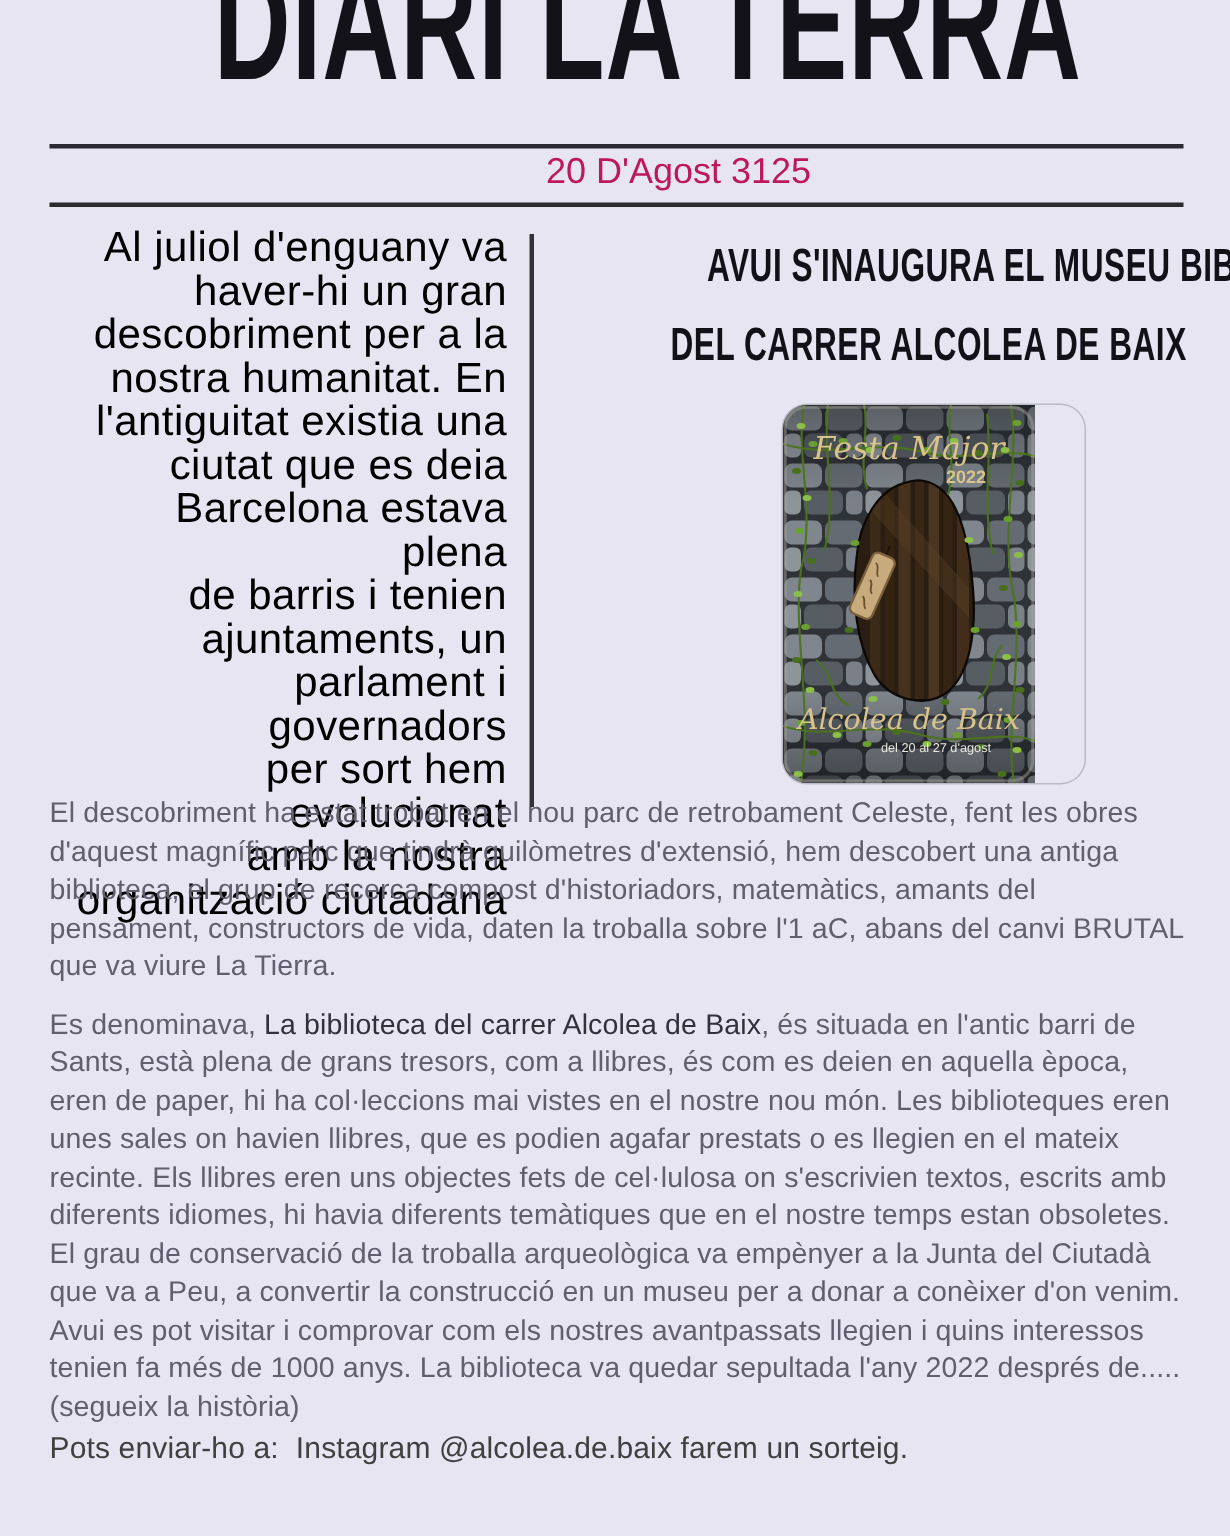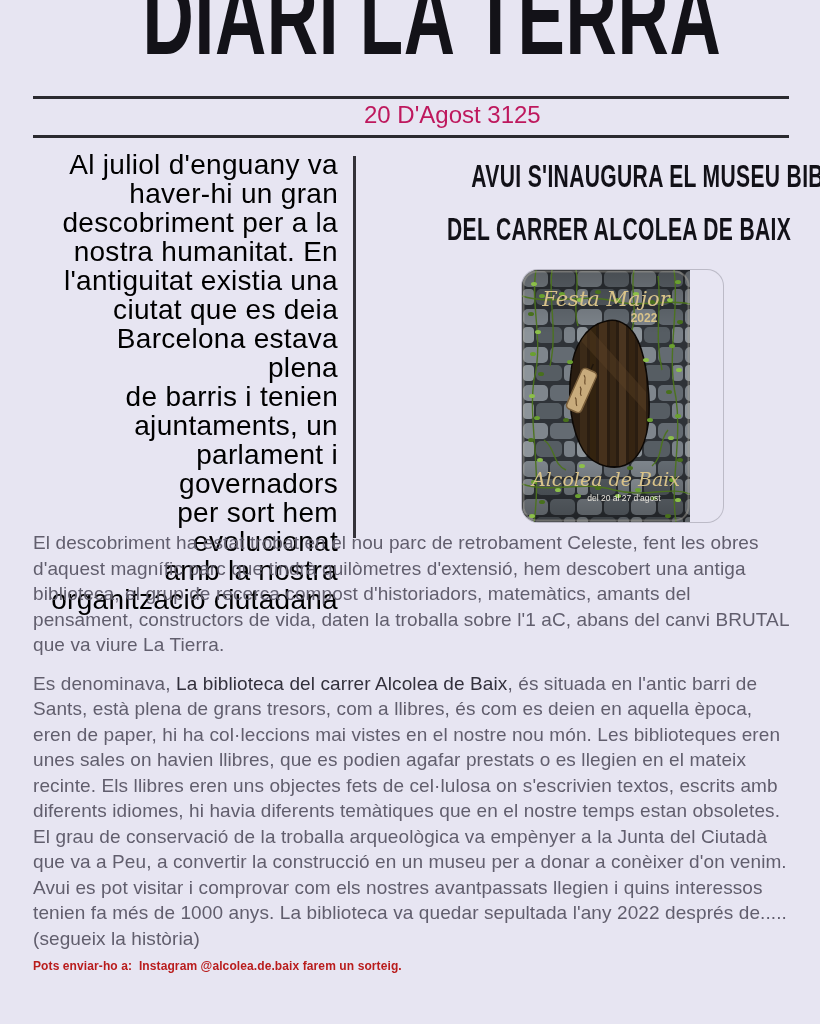--- a/index.html
+++ b/index.html
@@ -49,21 +49,21 @@
 
   
   .body-copy{
     position:absolute; left:33px; top:530px; width:758px;
     font-size:19px; line-height:25.5px; color:#615e6d; letter-spacing:0.1px;
   }
   .body-copy p{margin:0;}
   .para1{margin:0 0 13px 0 !important;}
   .inline-bold{font-weight:400; color:#32303b;}
   .footer-bold{
-    margin:3px 0 0 0 !important; font-weight:700; font-size:12px; color:#b91c1c;
+    margin:3px 0 0 0 !important; font-weight:400; font-size:20px; color:#404040;
     white-space:pre-wrap;
   }
 </style>
 </head>
 <body>
 
 <div class="page">
 
   <div class="masthead-title">
     <span>DIARI LA TERRA</span>

